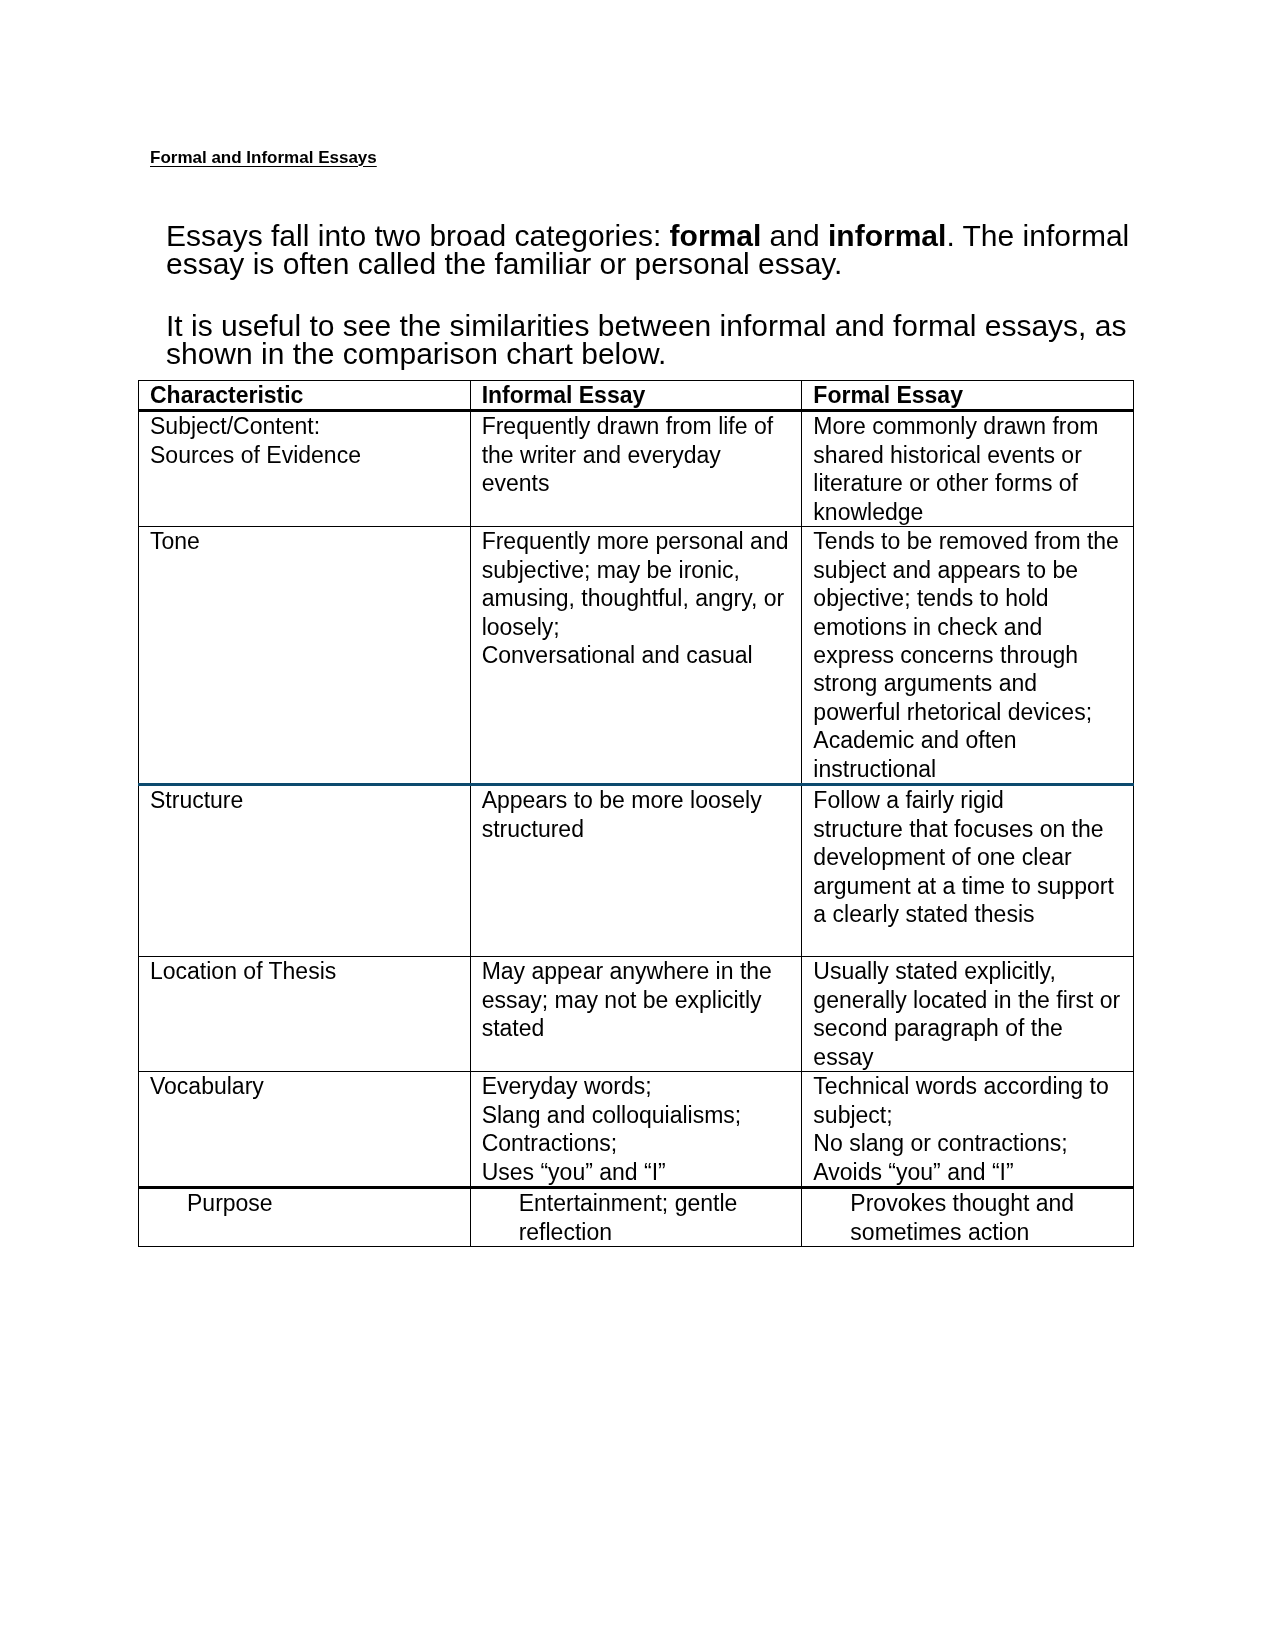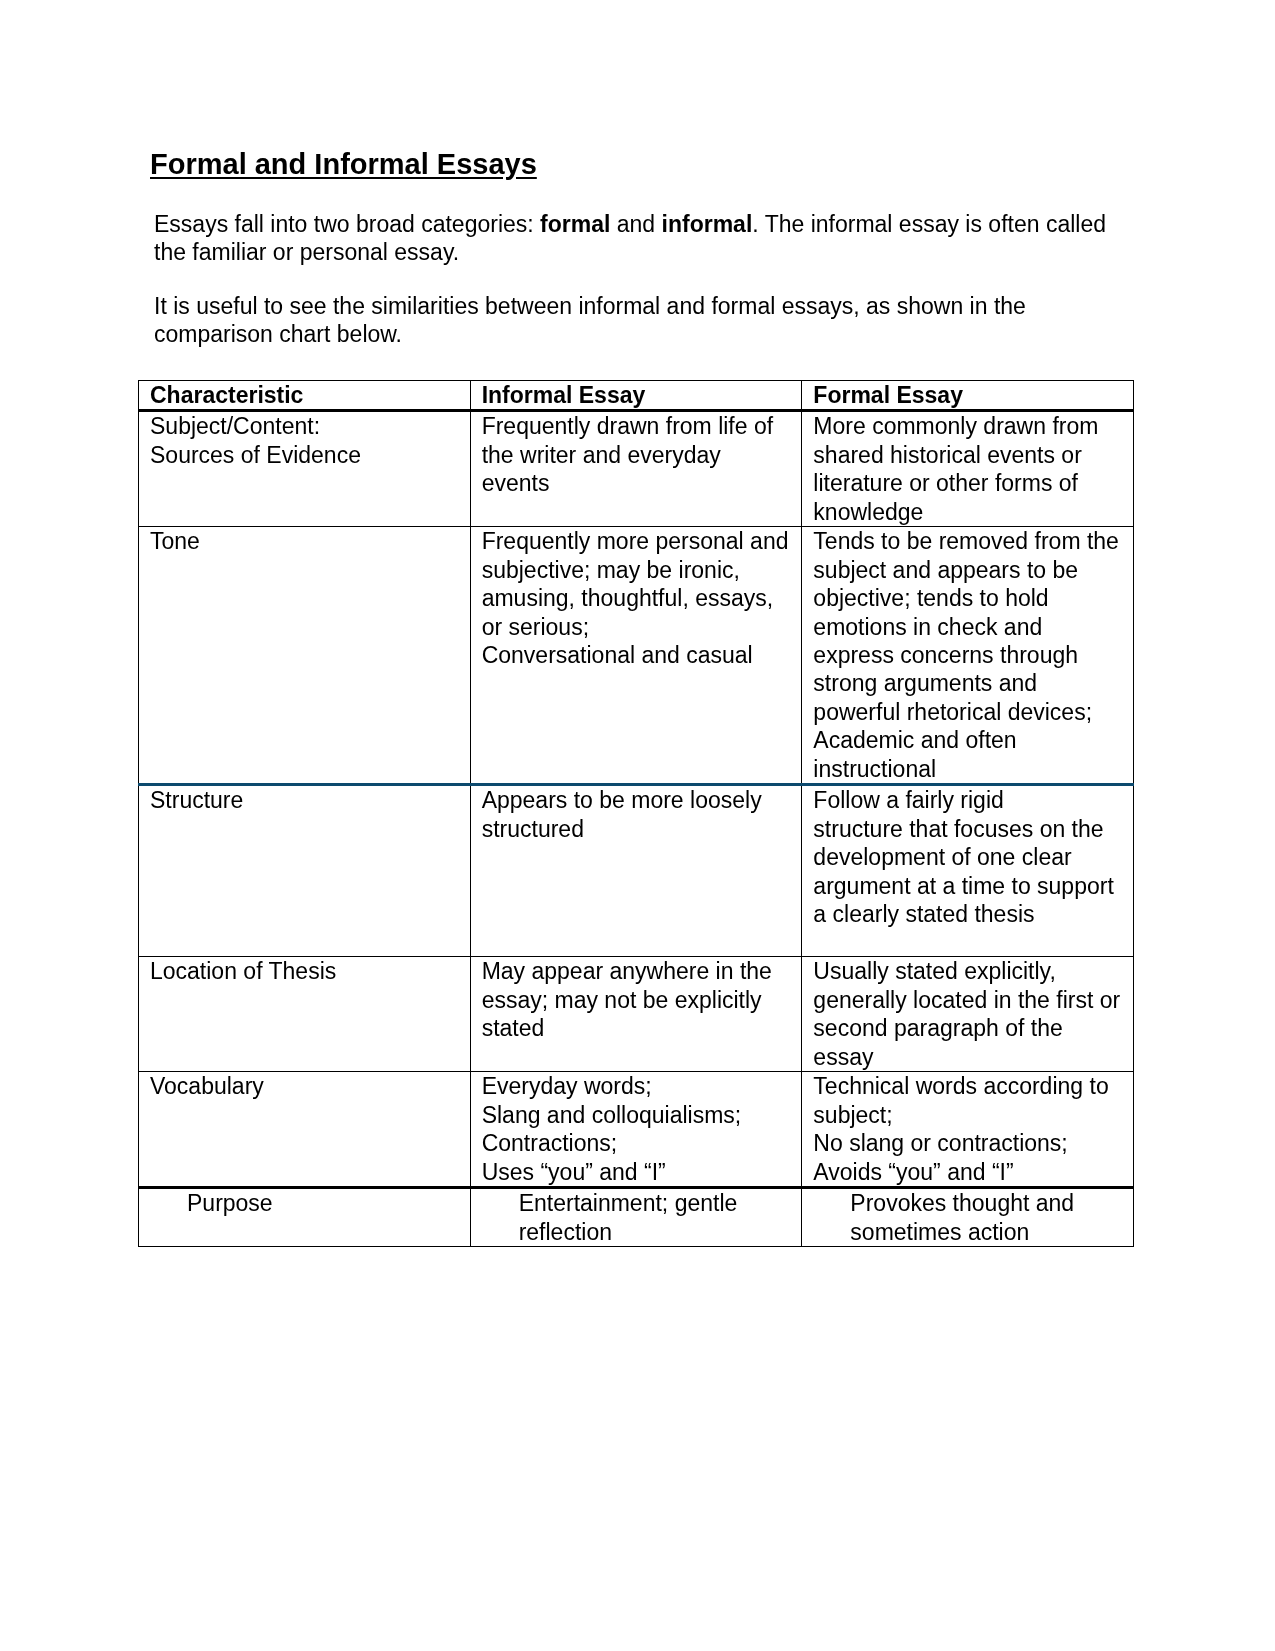--- a/index.html
+++ b/index.html
@@ -1,23 +1,23 @@
 <!DOCTYPE html>
 <html><head>
 <meta charset="utf-8">
 <style>
   html, body { margin: 0; padding: 0; background: #ffffff; }
   body { width: 1275px; height: 1651px; position: relative; overflow: hidden;
          font-family: "Liberation Sans", sans-serif; color: #000; }
   .page { position: absolute; left: 0; top: 0; width: 1275px; height: 1651px; }
-  .title { position: absolute; left: 150px; top: 148px; font-size: 29px; font-weight: bold;
+  .title { position: absolute; left: 150px; top: 148px; font-size: 17px; font-weight: bold;
            text-decoration: underline; text-underline-offset: 3px; margin: 0; }
-  .para { position: absolute; left: 150px; width: 980px; font-size: 23px; line-height: 28px; margin: 4px; }
+  .para { position: absolute; left: 150px; width: 980px; font-size: 30px; line-height: 28px; margin: 16px; }
   .p1 { top: 206px; }
-  .p2 { top: 288px; }
+  .p2 { top: 296px; }
   .para b { font-weight: bold; }
   table.cmp { position: absolute; left: 138px; top: 380px; width: 996px;
               border-collapse: collapse; font-size: 23px; line-height: 28.4px; }
   table.cmp td, table.cmp th { border: 1.5px solid #000; vertical-align: top;
               padding: 0 8px 0 11px; text-align: left; }
   table.cmp th { font-weight: bold; border-bottom: 3px solid #000; }
   col.c1 { width: 332px; } col.c2 { width: 332px; } col.c3 { width: 332px; }
   tr.r-header th { height: 28px; margin-left: 40px; }
   tr.r-viewpoint td { height: 86px; }
   tr.r-subject td { height: 114px; }
@@ -59,21 +59,21 @@
           <td>
             <span class="line">Subject/Content:</span>
             <span class="line">Sources of Evidence</span>
           </td>
           <td>Frequently drawn from life of the writer and everyday events</td>
           <td>More commonly drawn from shared historical events or literature or other forms of knowledge</td>
         </tr>
         <tr class="r-tone">
           <td>Tone</td>
           <td>
-            <span class="line">Frequently more personal and subjective; may be ironic, amusing, thoughtful, essays, or serious;</span>
+            <span class="line">Frequently more personal and subjective; may be ironic, amusing, thoughtful, angry, or loosely;</span>
             <span class="line">Conversational and casual</span>
           </td>
           <td>
             <span class="line">Tends to be removed from the subject and appears to be objective; tends to hold emotions in check and express concerns through strong arguments and powerful rhetorical devices;</span>
             <span class="line">Academic and often instructional</span>
           </td>
         </tr>
         <tr class="r-structure">
           <td>Structure</td>
           <td>Appears to be more loosely structured</td>

